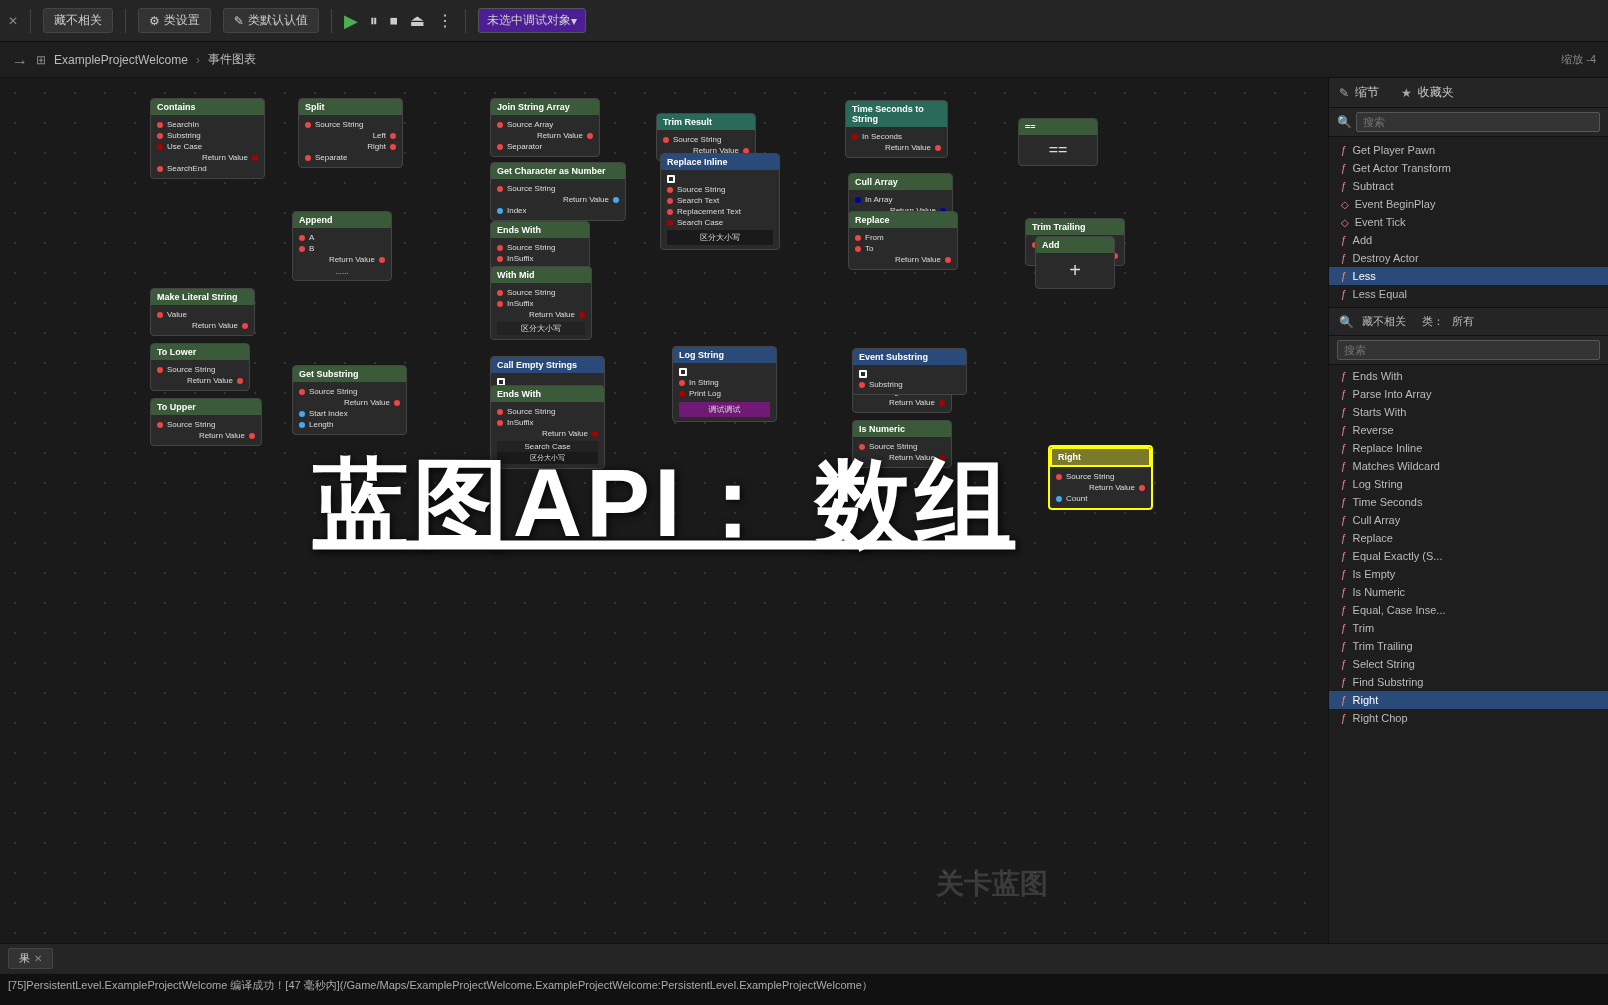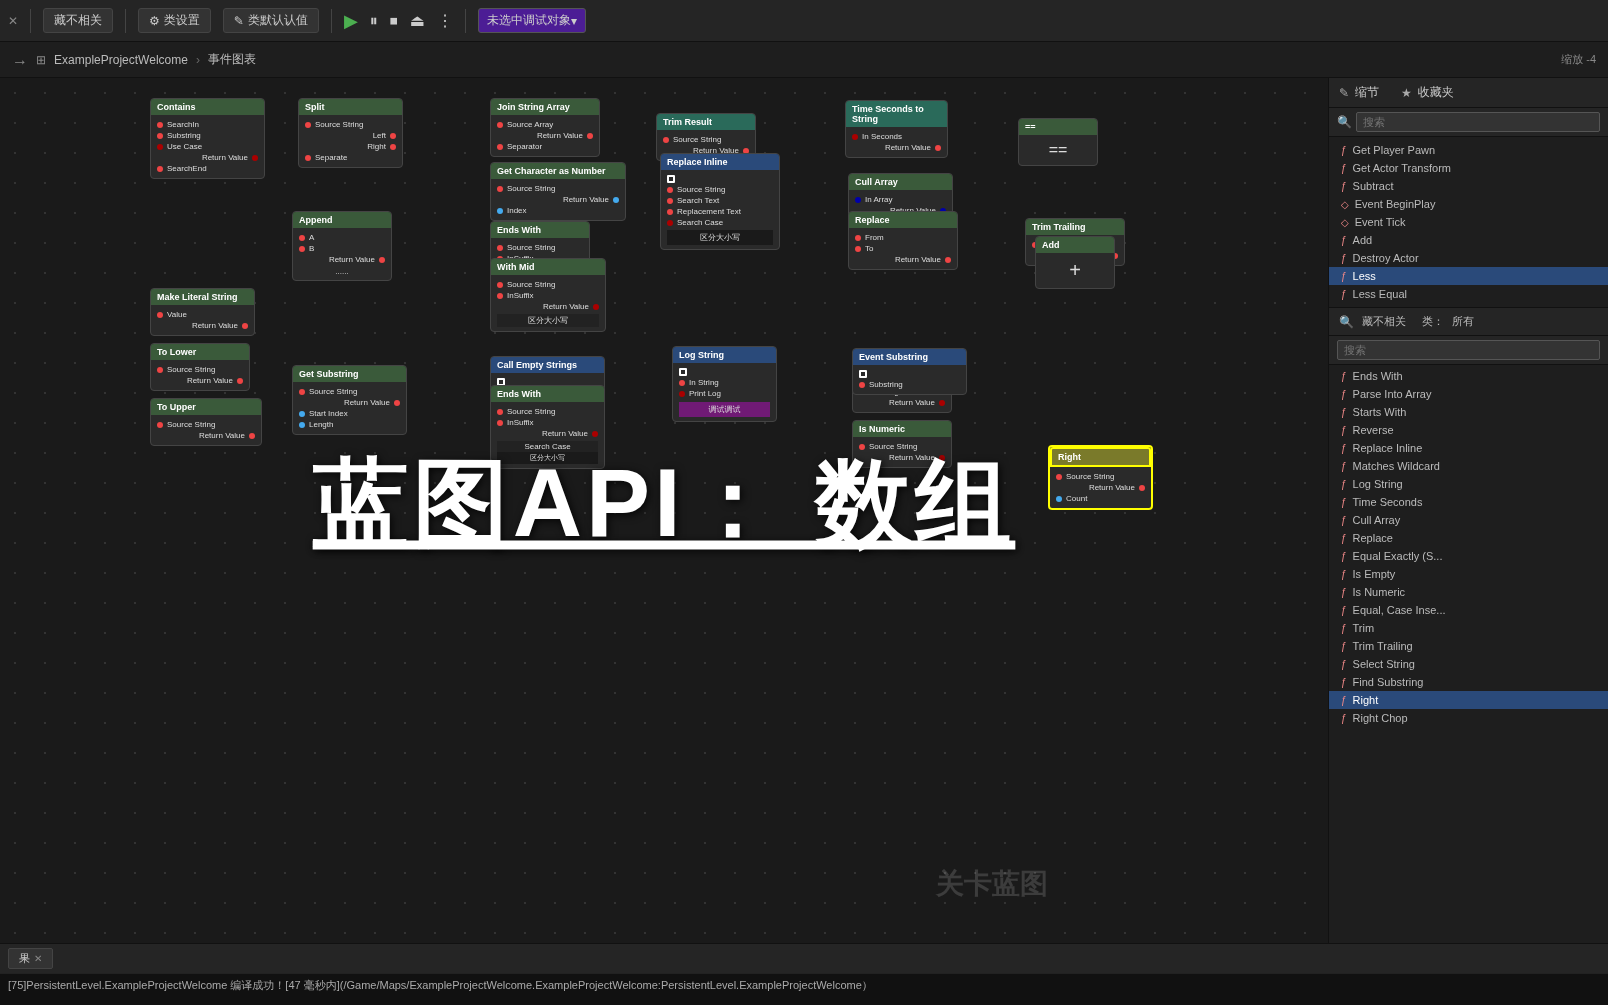--- a/index.html
+++ b/index.html
@@ -518,21 +518,21 @@
             <span class="pin-dot string"></span>
             <span>Source String</span>
           </div>
         <div class="bp-pin" style="justify-content:flex-end">
             <span>Return Value</span>
             <span class="pin-dot string"></span>
           </div>
       </div>
     </div>
 
-    <div class="bp-node" style="left:490px;top:180px;width:116px;">
+    <div class="bp-node" style="left:490px;top:188px;width:102px;">
       <div class="bp-node-header">With Mid</div>
       <div class="bp-node-body">
         <div class="bp-pin">
             <span class="pin-dot string"></span>
             <span>Source String</span>
           </div>
         <div class="bp-pin">
             <span class="pin-dot string"></span>
             <span>InSuffix</span>
           </div>

